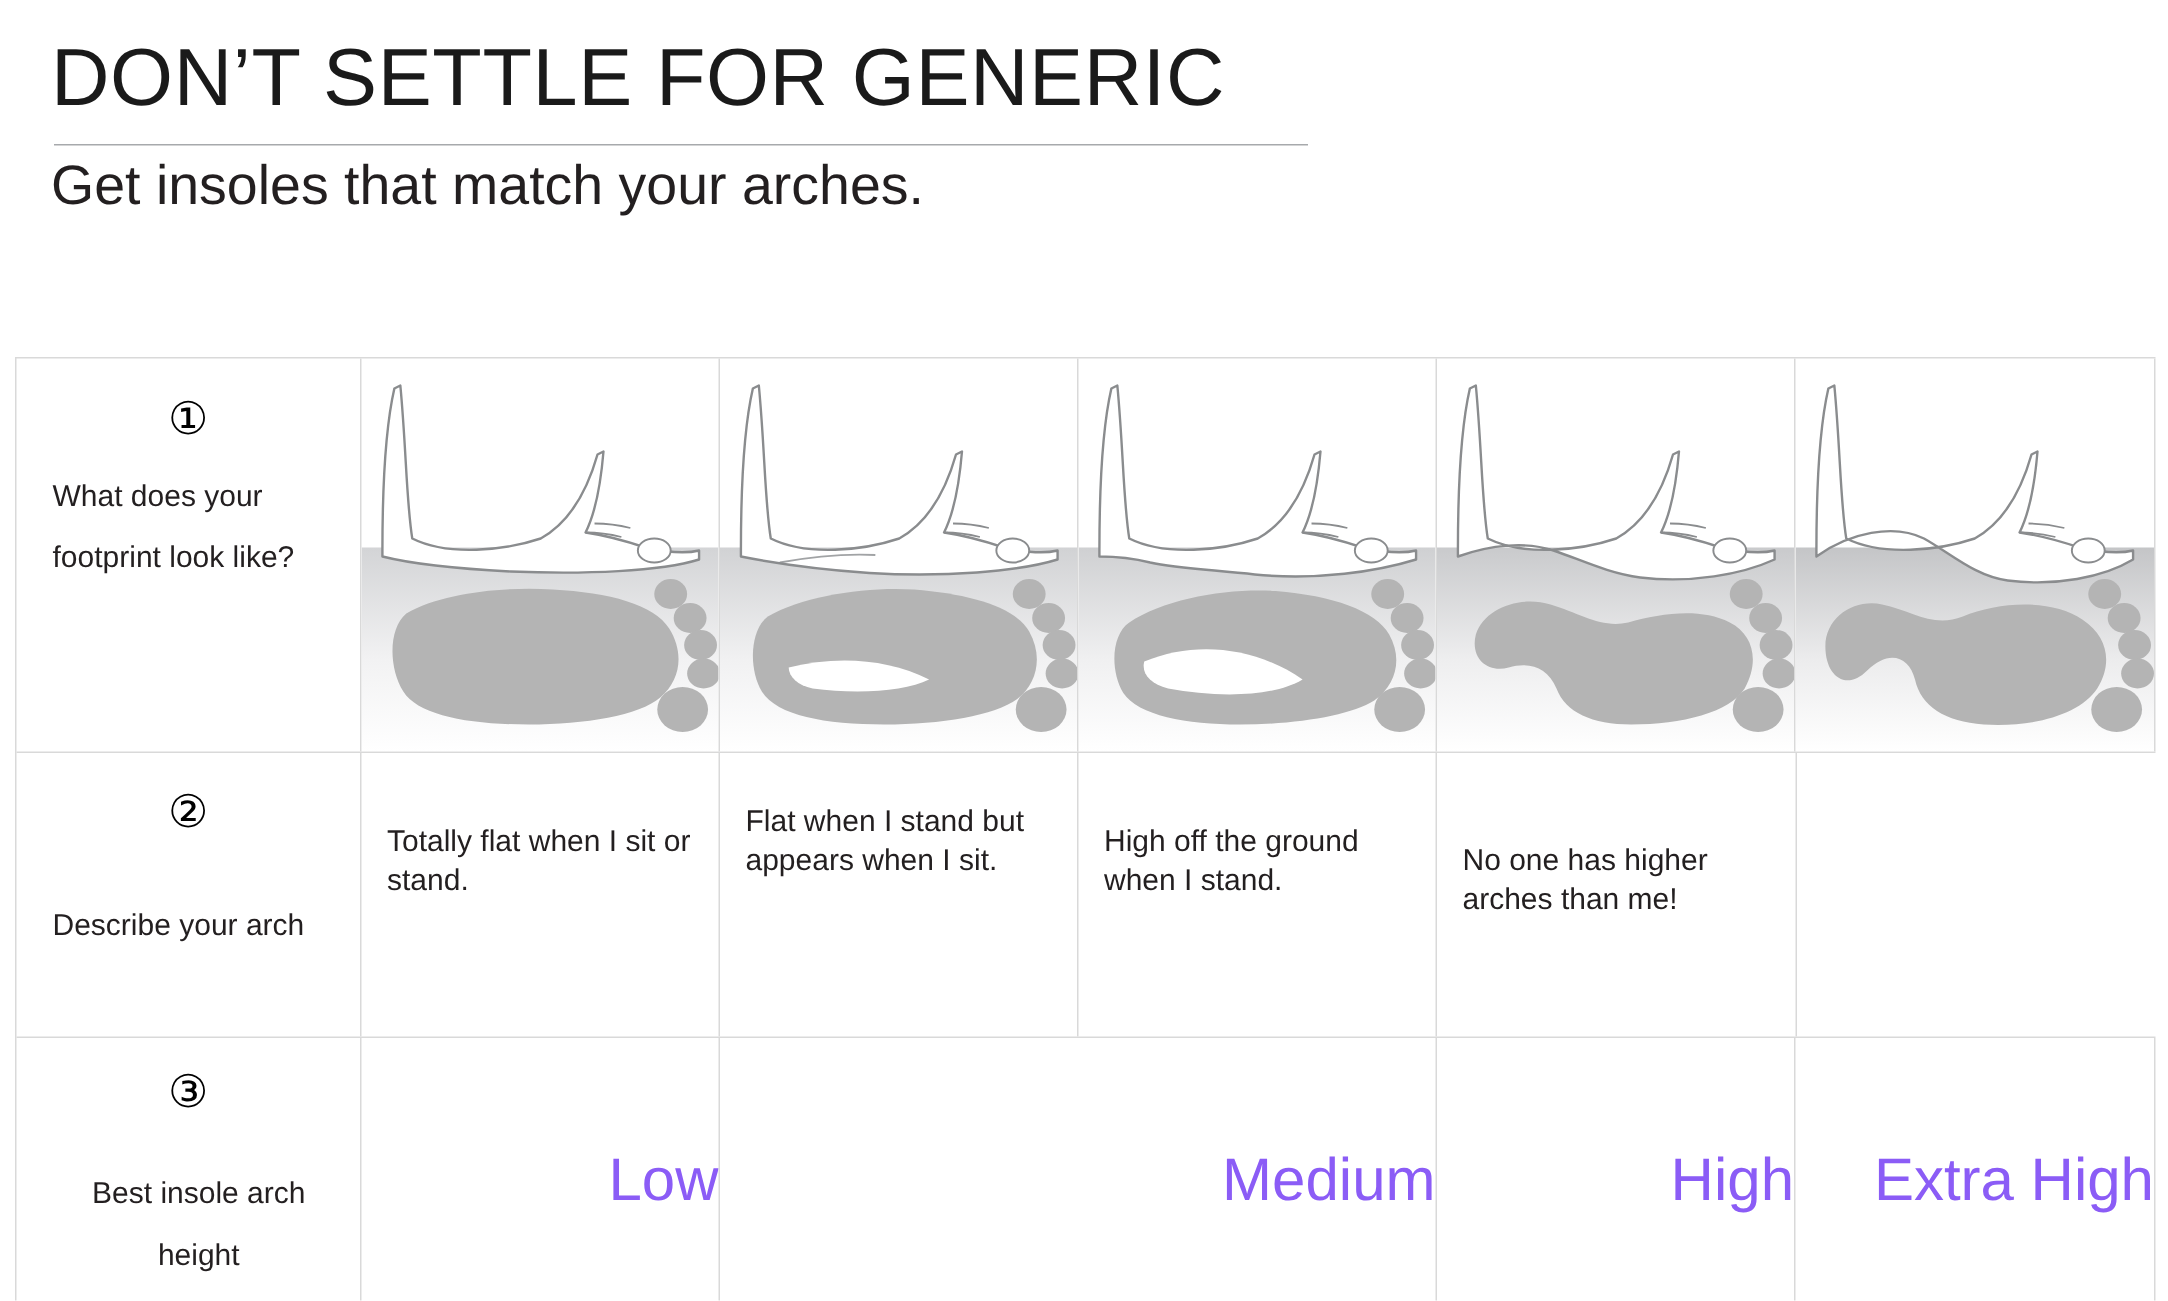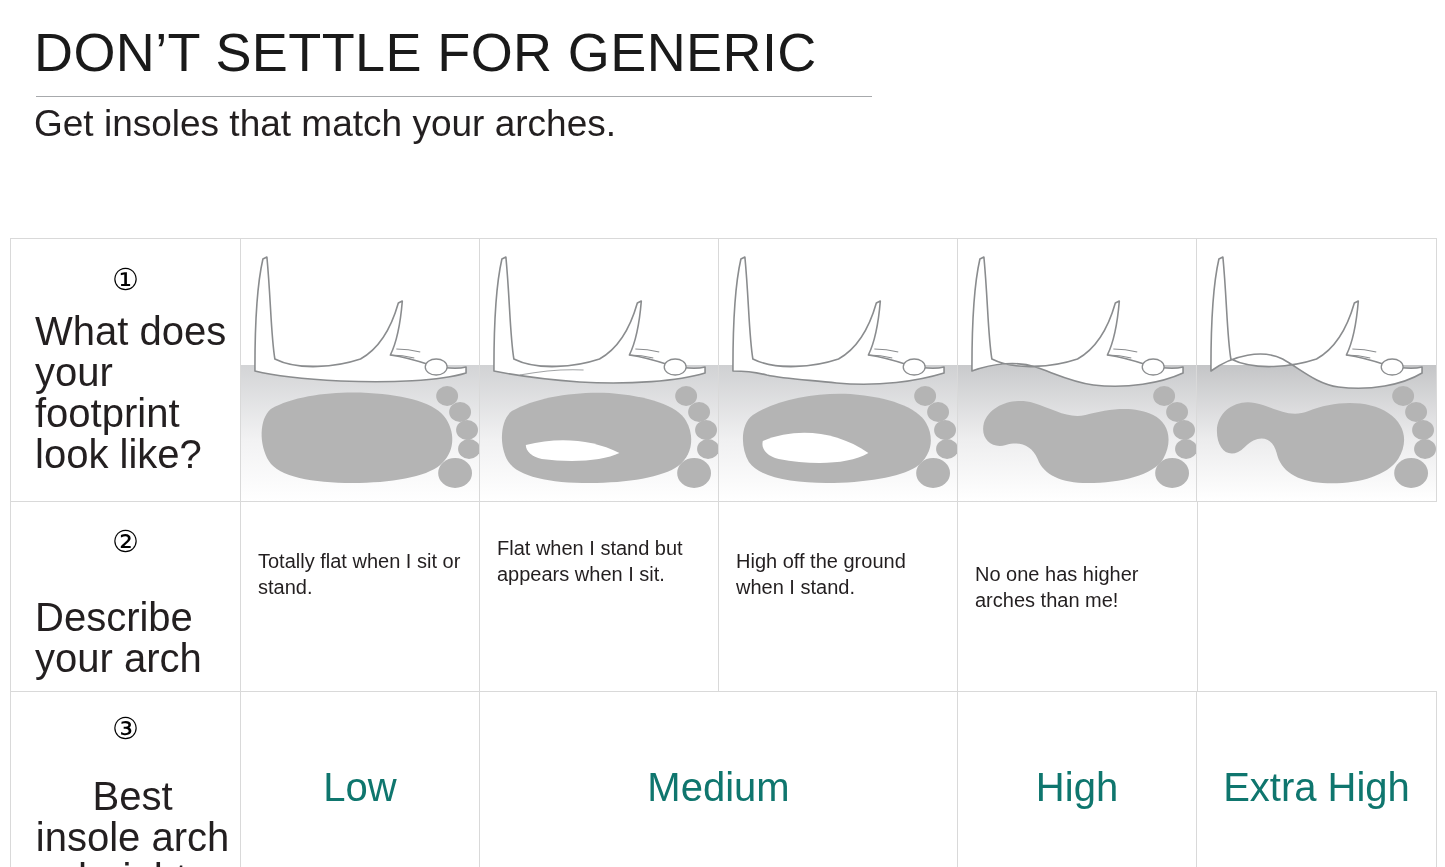--- a/index.html
+++ b/index.html
@@ -115,21 +115,21 @@
     font-family: "DejaVu Sans", sans-serif;
   }
   .row-1 .circ-num { top: 26px; }
   .row-2 .circ-num { top: 25px; }
   .row-3 .circ-num { top: 22px; }
 
   .label-text {
     position: absolute;
     left: 24px;
     right: 10px;
-    font-size: 40px;
+    font-size: 20px;
     line-height: 41px;
     color: #231f20;
   }
   .row-1 .label-text { top: 72px; }
   .row-2 .label-text { top: 95px; }
   .row-3 .label-text { top: 84px; text-align: center; }
 
   
   .illus {
     position: absolute;
@@ -147,24 +147,24 @@
     color: #231f20;
   }
 
   
   .arch {
     position: absolute;
     left: 0;
     right: 0;
     top: 50%;
     transform: translateY(-50%);
-    text-align: center;
+    text-align: right;
     font-size: 40px;
     line-height: 48px;
-    color: #0f766e;
+    color: #8b5cf6;
     white-space: nowrap;
   }
 </style>
 </head>
 <body>
 
 <div class="page">
 
   <div class="header">
     <div class="headline">DON’T SETTLE FOR GENERIC</div>

